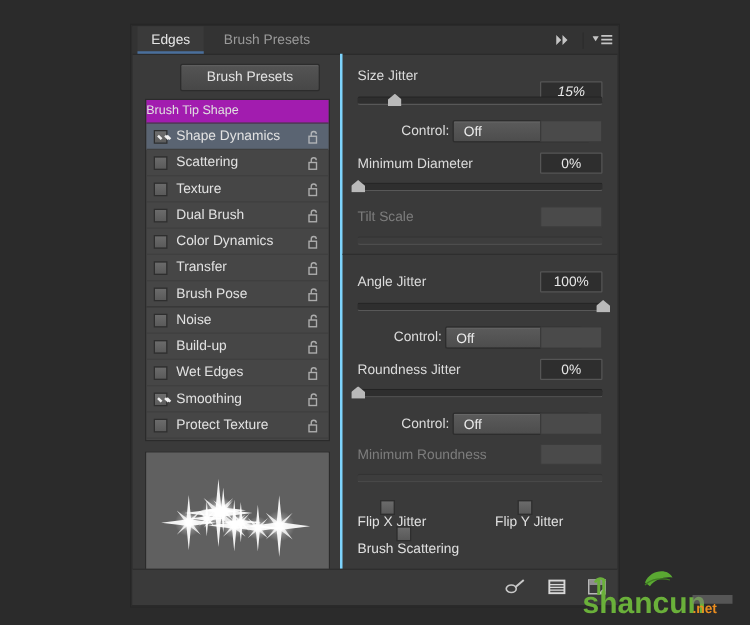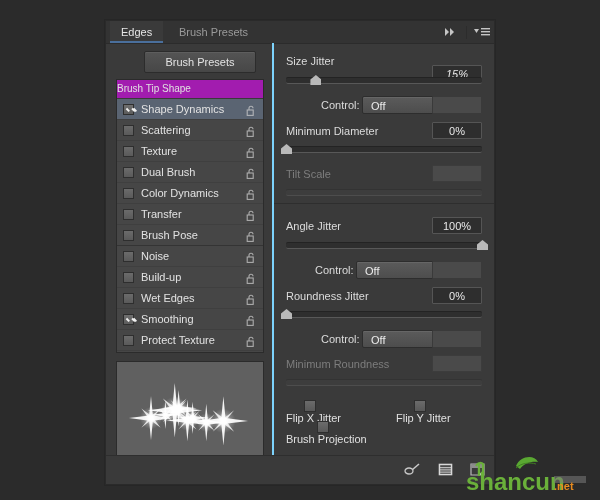--- a/index.html
+++ b/index.html
@@ -431,21 +431,21 @@
         <div class="rcb" style="left:12px;top:357px;">
           <span class="box"></span>
           <span class="t">Flip X Jitter</span>
         </div>
         <div class="rcb" style="left:122px;top:357px;">
           <span class="box"></span>
           <span class="t">Flip Y Jitter</span>
         </div>
         <div class="rcb" style="left:12px;top:378px;">
           <span class="box"></span>
-          <span class="t">Brush Projection</span>
+          <span class="t">Brush Scattering</span>
         </div>
 
       </div>
     </div>
 
     <div class="footer">
       <div class="tools">
         <div class="ftool">
           <svg width="18" height="14" viewBox="0 0 18 14">
             <ellipse cx="5" cy="8" rx="4" ry="3" fill="none" stroke="#c8c8c8" stroke-width="1.3"></ellipse>

